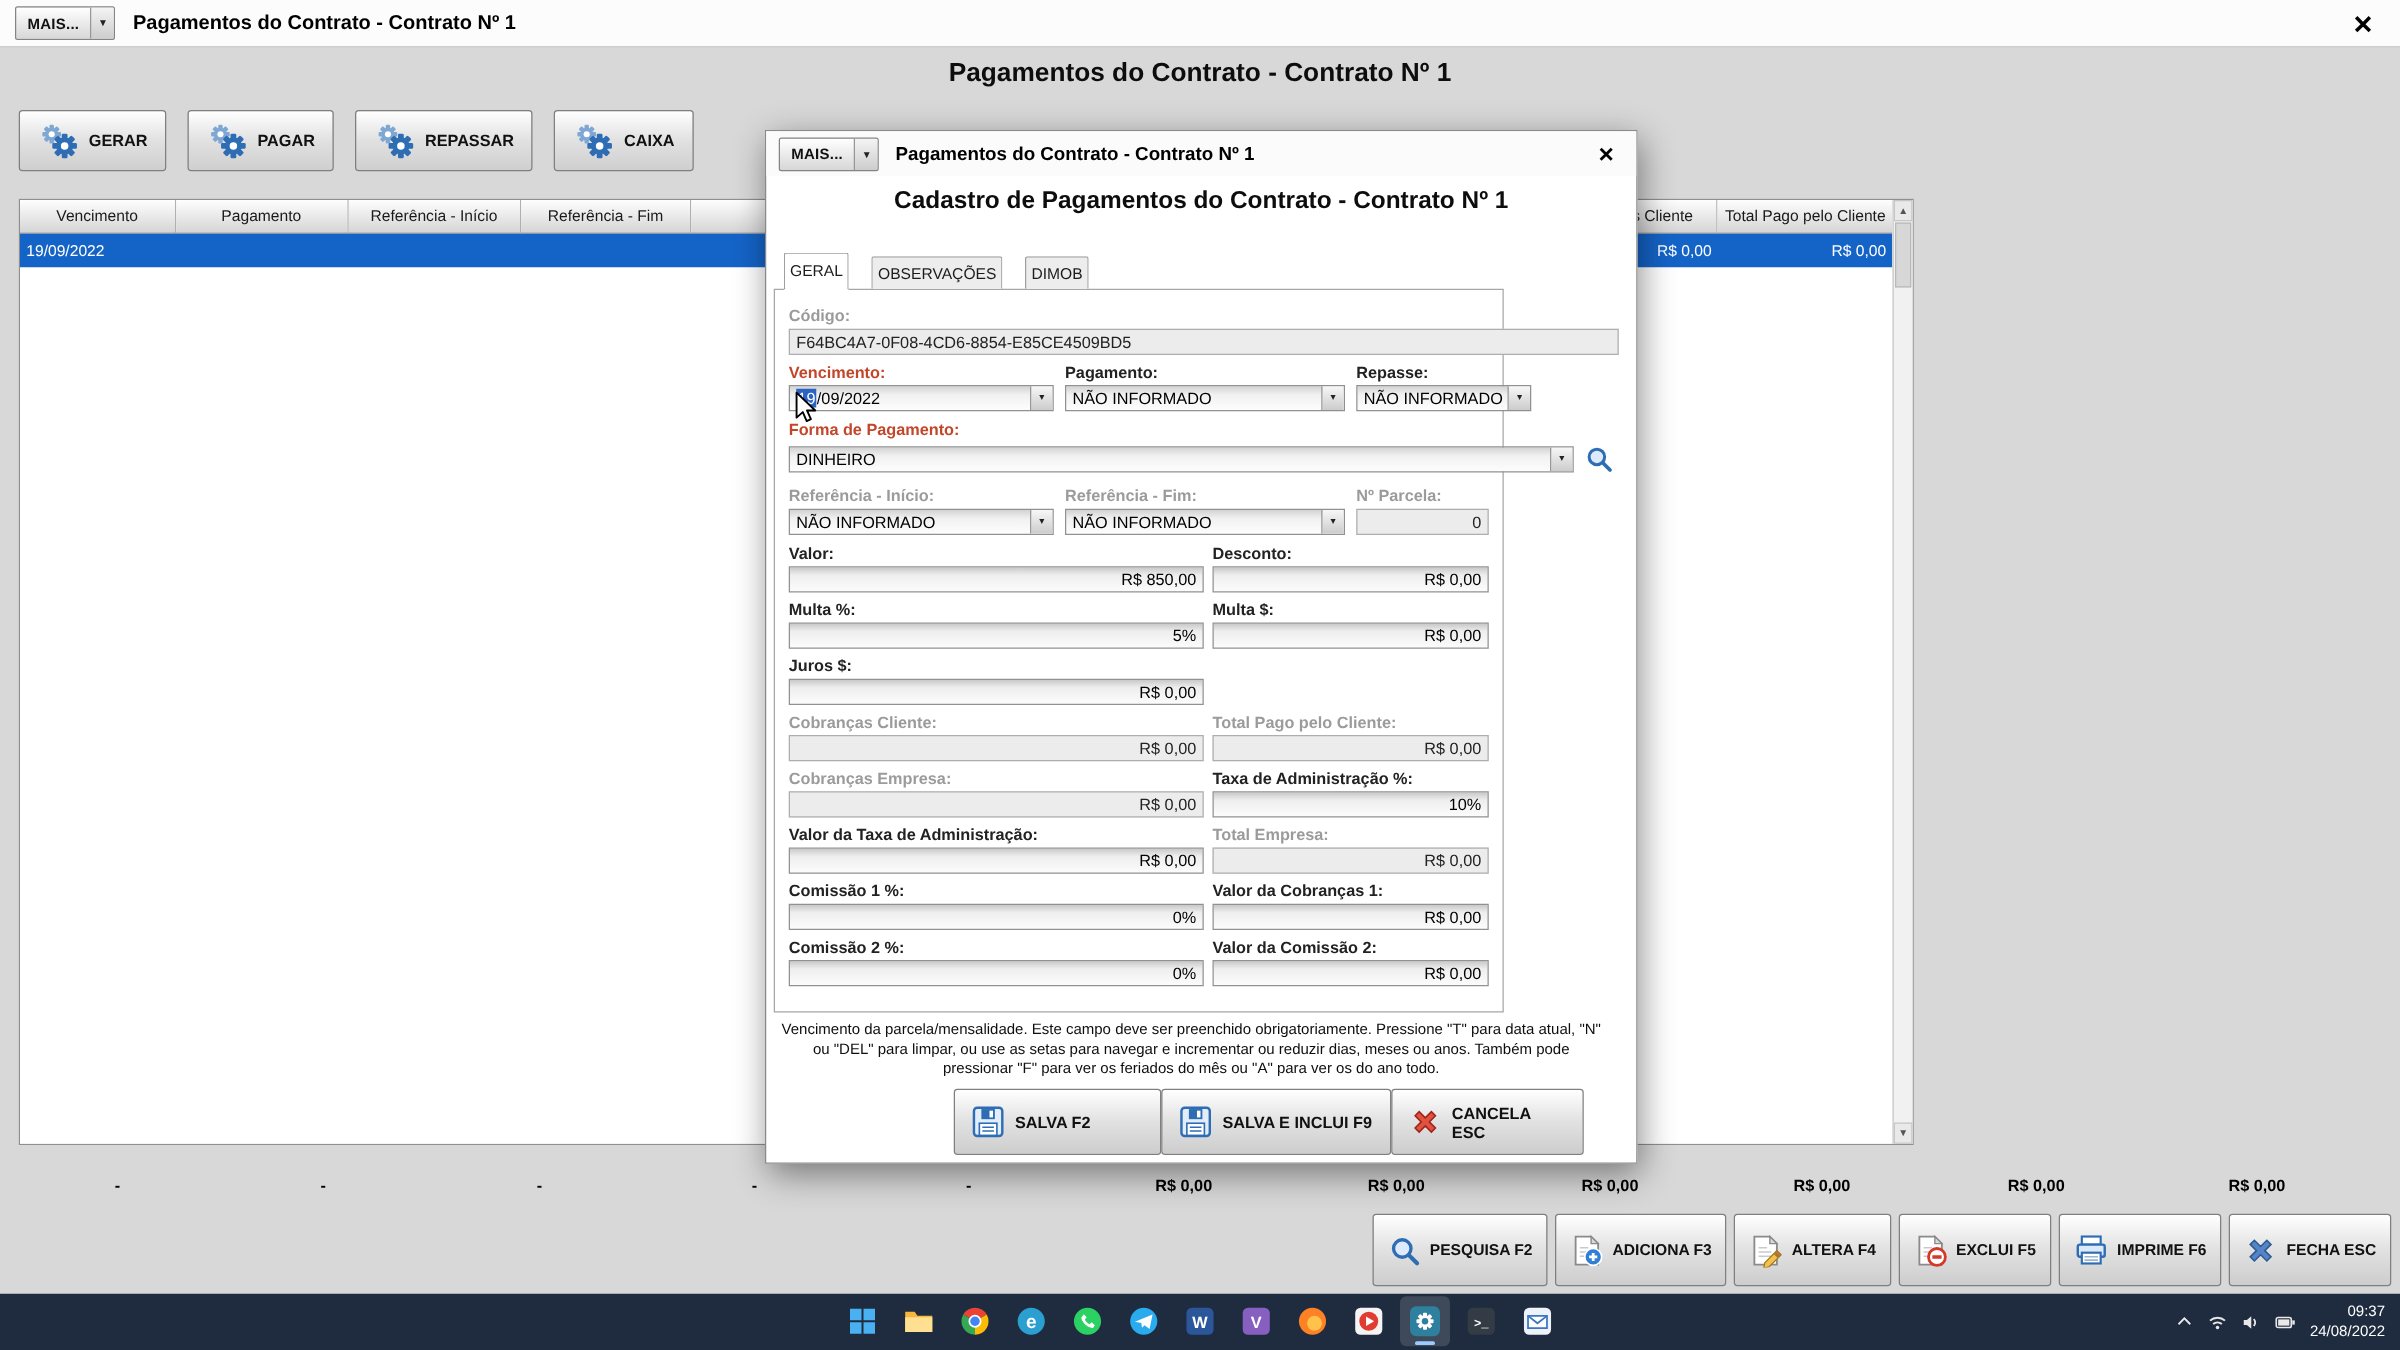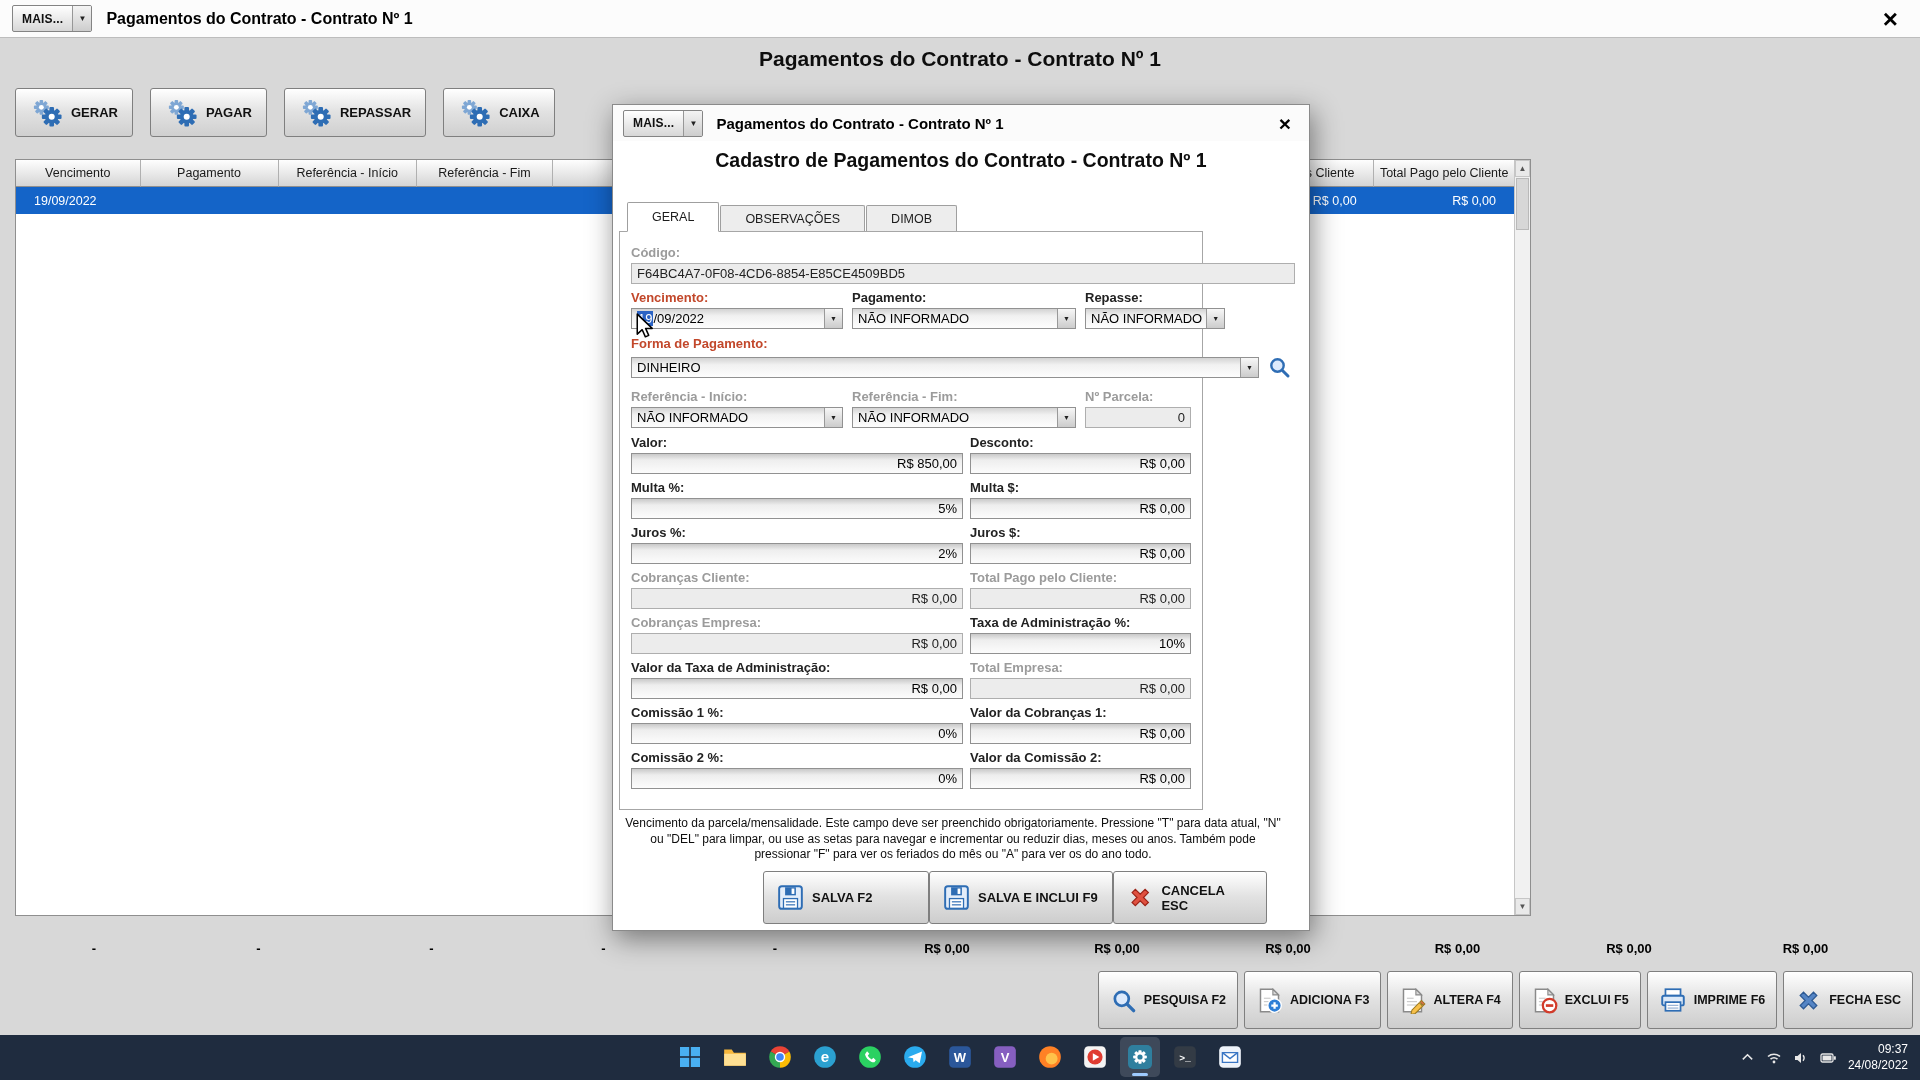--- a/index.html
+++ b/index.html
@@ -19,21 +19,21 @@
   .main-heading{position:absolute;left:0;top:47px;width:100%;text-align:center;font-size:21px;font-weight:bold;color:#0d0d0d}
   .toolbar{position:absolute;left:15px;top:88px;display:flex;gap:17px}
   .tbtn{height:49px;display:flex;align-items:center;gap:7px;padding:0 14px;border:1px solid #7f7f7f;border-radius:3px;background:linear-gradient(#ffffff,#e2e2e2 48%,#cfcfcf);font-size:13px;font-weight:bold;color:#111;box-shadow:inset 0 1px 0 rgba(255,255,255,.8)}
 
   
   .grid{position:absolute;left:15px;top:159px;width:1516px;height:757px;border:1px solid #8f8f8f;background:#fff;display:flex}
   .grid-cols{flex:1;display:flex;flex-direction:column;overflow:hidden}
   .ghdr{display:flex;height:27px;flex:0 0 27px}
   .gh{display:flex;align-items:center;justify-content:center;font-size:12.5px;color:#1a1a1a;background:linear-gradient(#fefefe,#d5d5d5);border-right:1px solid #b0b0b0;border-bottom:1px solid #8f8f8f;white-space:nowrap;overflow:hidden}
   .grow{display:flex;height:27px;flex:0 0 27px;background:#1464c8;color:#fff;font-size:12.5px}
-  .gc{display:flex;align-items:center;padding:0 18px;white-space:nowrap;overflow:hidden}
+  .gc{display:flex;align-items:center;padding:0 5px;white-space:nowrap;overflow:hidden}
   .gc.num{justify-content:flex-end}
   .grid-body{flex:1;background:#fff}
   .cw1{width:156px}.cw2{width:173px}.cw3{width:173px}.cw4{width:171px}.cw5{width:172px}.cw6{width:172px}.cw7{width:168px}.cw8{width:174px}.cw9{width:165px}.cw10{width:178px}.cw11{width:175px;border-right:none}
   .vscroll{width:16px;background:#f1f1f1;border-left:1px solid #c6c6c6;position:relative;flex:0 0 16px}
   .sb-btn{position:absolute;left:0;width:15px;height:17px;display:flex;align-items:center;justify-content:center;font-size:8px;color:#555;background:#e9e9e9;border:1px solid #c6c6c6}
   .sb-btn.up{top:0}.sb-btn.down{bottom:0}
   .sb-thumb{position:absolute;left:1px;right:1px;top:18px;height:52px;background:#d7d7d7;border:1px solid #b9b9b9}
 
   
   .totals{position:absolute;left:16px;top:937px;display:flex;font-size:13px;font-weight:bold;color:#000}
@@ -44,21 +44,21 @@
   .abtn{height:58px;display:flex;align-items:center;gap:7px;padding:0 11px;border:1px solid #7f7f7f;border-radius:3px;background:linear-gradient(#ffffff,#e2e2e2 48%,#cdcdcd);font-size:12.5px;font-weight:bold;color:#111;box-shadow:inset 0 1px 0 rgba(255,255,255,.8)}
 
   
   .dialog{position:absolute;left:612px;top:104px;width:698px;height:827px;background:#ffffff;border:1px solid #8a8a8a;box-shadow:3px 8px 26px rgba(0,0,0,.45);z-index:10}
   .dlg-titlebar{position:absolute;left:0;top:0;width:100%;height:36px;display:flex;align-items:center;background:#fbfbfb}
   .dlg-titlebar .mais-btn{margin-left:10px}
   .dlg-title{margin-left:13px;font-size:15px;font-weight:bold;color:#000;white-space:nowrap}
   .dlg-close{margin-left:auto;margin-right:18px;font-size:21px;font-weight:bold;color:#000;line-height:1}
   .dlg-heading{position:absolute;left:0;top:44px;width:100%;text-align:center;font-size:19.5px;font-weight:bold;color:#0d0d0d}
   .tabs{position:absolute;left:14px;top:96px;height:30px;display:flex;align-items:flex-end;z-index:3}
-  .tab{height:26px;display:flex;align-items:center;padding:0 24px;font-size:12.5px;color:#1c1c1c;background:#ededed;border:1px solid #9f9f9f;border-bottom:none;border-radius:2px 2px 0 0;margin-right:1px}
+  .tab{height:26px;display:flex;align-items:center;padding:0 4px;font-size:12.5px;color:#1c1c1c;background:#ededed;border:1px solid #9f9f9f;border-bottom:none;border-radius:2px 2px 0 0;margin-right:18px}
   .tab.active{height:30px;background:#fff;position:relative;z-index:4;border-bottom:1px solid #fff;margin-bottom:-1px;font-weight:normal}
   .panel{position:absolute;left:6px;top:126px;width:584px;height:579px;border:1px solid #a6a6a6;background:#fff;padding:13px 11px 0}
   .flabel{font-size:13px;font-weight:bold;color:#222;margin-bottom:3px;white-space:nowrap}
   .flabel.req{color:#c2472a}
   .flabel.dis{color:#9b9b9b}
   .tin{height:21px;border:1px solid #919191;background:linear-gradient(#c9c9c9,#eeeeee 32%,#fcfcfc);display:flex;align-items:center;padding:0 5px;font-size:13px;color:#000;white-space:nowrap;overflow:hidden}
   .tin.ro{background:#ececec;border-color:#aeaeae;color:#222}
   .tin.num{justify-content:flex-end}
   .combo{position:relative;height:21px;border:1px solid #919191;background:linear-gradient(#d3d3d3,#f1f1f1 36%,#fdfdfd);display:flex;align-items:center;padding:0 22px 0 5px;font-size:13px;color:#000;white-space:nowrap;overflow:hidden}
   .combo .cbtn{position:absolute;top:0;right:0;bottom:0;width:18px;border-left:1px solid #999;background:linear-gradient(#f7f7f7,#cccccc);display:flex;align-items:center;justify-content:center;font-size:7px;color:#222}
@@ -387,24 +387,20 @@
           <div class="tin num">5%</div>
         </div>
         <div>
           <div class="flabel">Multa $:</div>
           <div class="tin num">R$ 0,00</div>
         </div>
       </div>
 
       <div class="rowm">
         <div>
-          <div class="flabel">Juros %:</div>
-          <div class="tin num">2%</div>
-        </div>
-        <div>
           <div class="flabel">Juros $:</div>
           <div class="tin num">R$ 0,00</div>
         </div>
       </div>
 
       <div class="rowm">
         <div>
           <div class="flabel dis">Cobranças Cliente:</div>
           <div class="tin num ro">R$ 0,00</div>
         </div>

